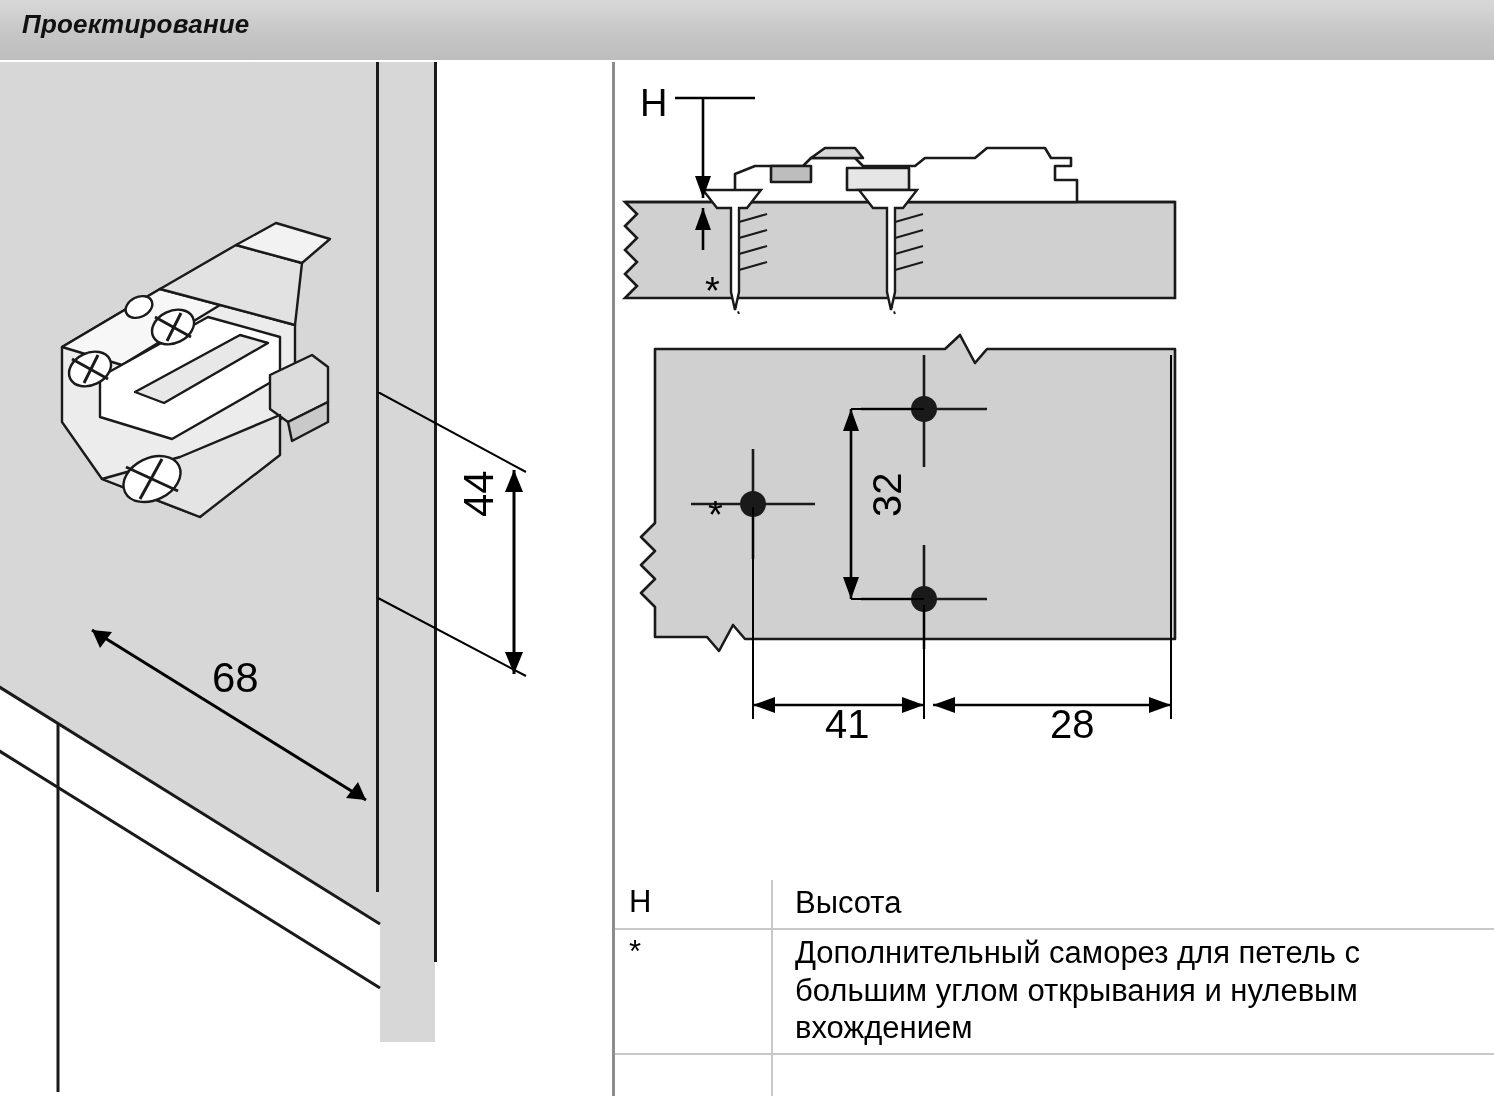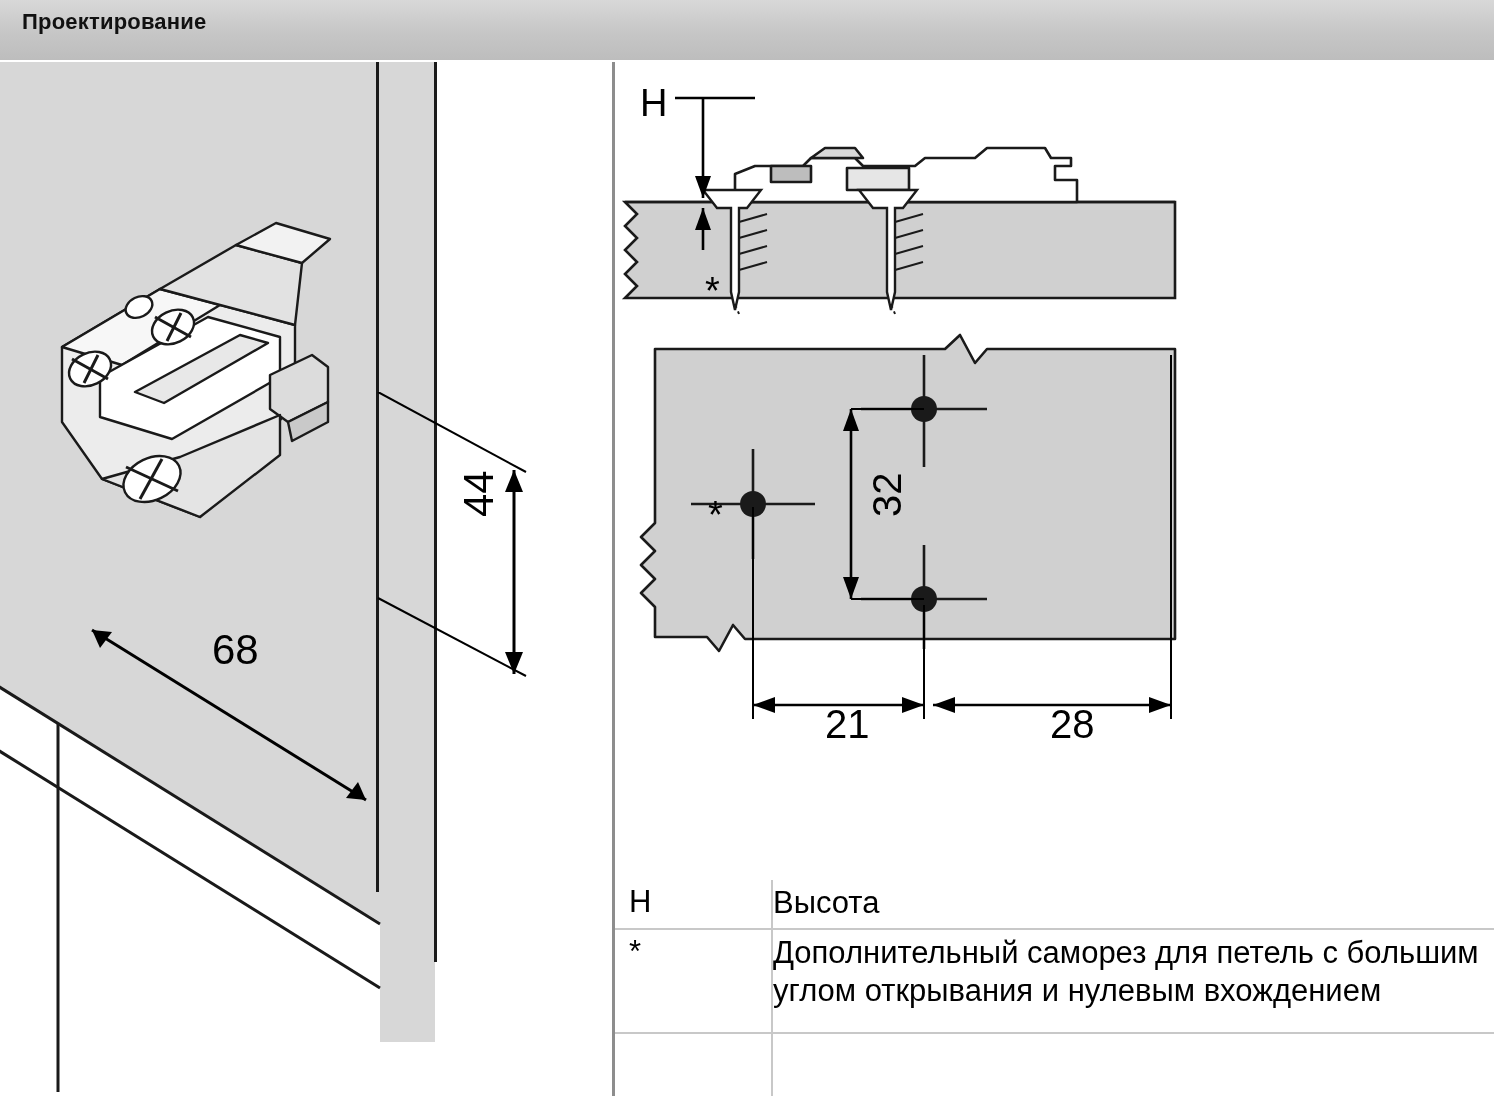--- a/index.html
+++ b/index.html
@@ -25,24 +25,25 @@
     left: 0; top: 0;
     width: 1494px;
     height: 60px;
     background: linear-gradient(to bottom, #d8d8d8 0%, #c6c6c6 55%, #bdbdbd 100%);
     border-bottom: 2px solid #ffffff;
   }
   #header-title {
     position: absolute;
     left: 22px;
     top: 9px;
-    font-size: 22px;
+    font-size: 26px;
     font-weight: bold;
     letter-spacing: 0.2px;
     color: #111;
+    font-style: italic;
   }
 
   
   #left-panel {
     position: absolute;
     left: 0; top: 62px;
     width: 610px;
     height: 1034px;
     background: #ffffff;
     overflow: hidden;
@@ -88,21 +89,21 @@
     width: 520px;
     height: 470px;
   }
 
   
   .dim-text {
     position: absolute;
     font-size: 42px;
     color: #000;
   }
-  #dim-68 { left: 212px; top: 564px; text-align: right; }
+  #dim-68 { left: 212px; top: 592px; text-align: right; }
   #dim-44 {
     left: 455px; top: 455px;
     transform: rotate(-90deg);
     transform-origin: left top;
   }
 
   
   #right-panel {
     position: absolute;
     left: 615px;
@@ -146,20 +147,21 @@
     font-size: 31px;
     padding: 4px 0 6px 0;
     border-bottom: 2px solid #c8c8c8;
   }
   #legend td.sym {
     width: 142px;
     padding-left: 14px;
     border-right: 2px solid #c8c8c8;
   }
   #legend td.desc {
+    padding-left: 22px;
     padding-right: 6px;
     line-height: 1.22;
   }
   #legend tr.tall td { height: 92px; }
   #legend tr.spacer td {
     height: 54px;
     border-bottom: none;
   }
   svg { display: block; }
 </style>
@@ -327,21 +329,21 @@
       <polygon points="138,378 160,370 160,386" fill="#000"></polygon>
       <polygon points="309,378 287,370 287,386" fill="#000"></polygon>
 
       <line x1="318" y1="378" x2="556" y2="378" stroke="#000" stroke-width="2.6"></line>
       <polygon points="318,378 340,370 340,386" fill="#000"></polygon>
       <polygon points="556,378 534,370 534,386" fill="#000"></polygon>
     </svg>
 
     <span class="r-text" id="ast-plan">*</span>
     <span class="r-text" id="dim-32">32</span>
-    <span class="r-text" id="dim-26">21</span>
+    <span class="r-text" id="dim-26">41</span>
     <span class="r-text" id="dim-37">28</span>
   </div>
 
   <div id="legend">
     <table>
       <tbody>
           <tr>
         <td class="sym">H</td>
         <td class="desc">Высота</td>
       </tr>

